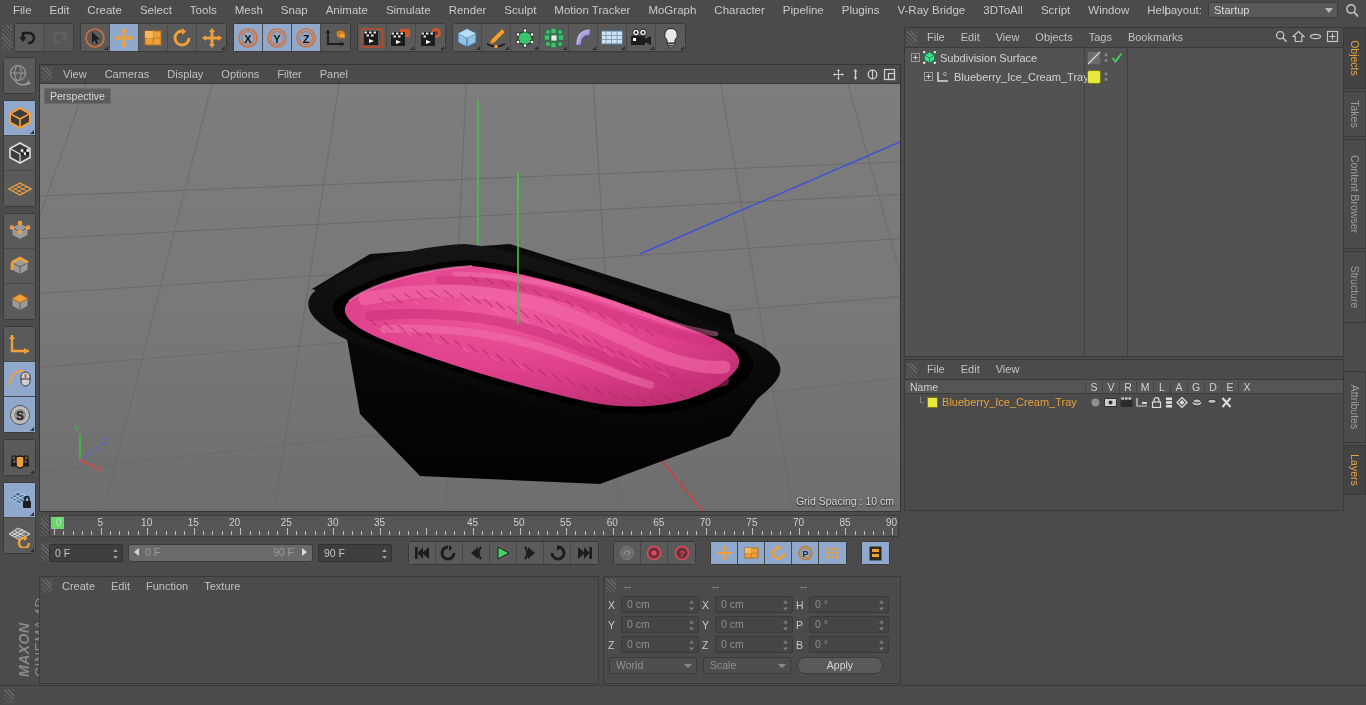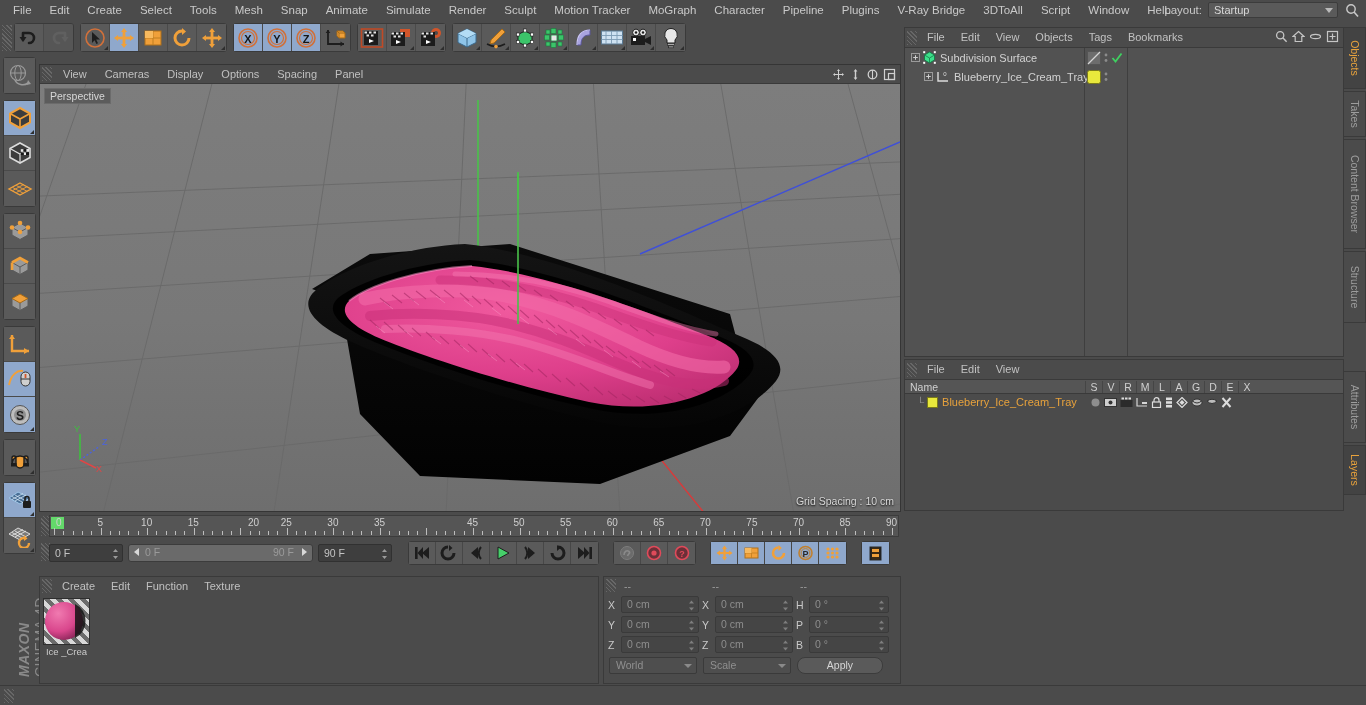--- a/index.html
+++ b/index.html
@@ -632,21 +632,21 @@
   </div>
 
   <div class="vpbox">
     <div class="vpmenu">
       <div class="grip" style="height:14px;"></div>
       <div id="vpmenuitems" style="display:flex;align-items:center;">
           <div class="mi">View</div>
           <div class="mi">Cameras</div>
           <div class="mi">Display</div>
           <div class="mi">Options</div>
-          <div class="mi">Spacing</div>
+          <div class="mi">Filter</div>
           <div class="mi">Panel</div>
         </div>
       <div class="vpnav">
         <div>
             <svg width="13" height="13" viewBox="0 0 13 13">
               <path d="M6.5 1 L8 3 H5 Z M6.5 12 L5 10 H8 Z M1 6.5 L3 5 V8 Z M12 6.5 L10 8 V5 Z" fill="#d0d0d0"></path>
               <path d="M6.5 3v7M3 6.5h7" stroke="#d0d0d0" stroke-width="1"></path>
             </svg>
           </div>
         <div>
@@ -807,21 +807,21 @@
           <div class="rt" style="left: 106.422px; height: 4px;"></div>
           <div class="rt" style="left: 115.733px; height: 4px;"></div>
           <div class="rt" style="left: 125.044px; height: 4px;"></div>
           <div class="rt" style="left: 134.356px; height: 4px;"></div>
           <div class="rk" style="left: 137.667px;">15</div>
           <div class="rt" style="left: 143.667px; height: 7px;"></div>
           <div class="rt" style="left: 152.978px; height: 4px;"></div>
           <div class="rt" style="left: 162.289px; height: 4px;"></div>
           <div class="rt" style="left: 171.6px; height: 4px;"></div>
           <div class="rt" style="left: 180.911px; height: 4px;"></div>
-          <div class="rk" style="left: 198px;">20</div>
+          <div class="rk" style="left: 179px;">20</div>
           <div class="rt" style="left: 190.222px; height: 7px;"></div>
           <div class="rt" style="left: 199.533px; height: 4px;"></div>
           <div class="rt" style="left: 208.844px; height: 4px;"></div>
           <div class="rt" style="left: 218.156px; height: 4px;"></div>
           <div class="rt" style="left: 227.467px; height: 4px;"></div>
           <div class="rk" style="left: 230.778px;">25</div>
           <div class="rt" style="left: 236.778px; height: 7px;"></div>
           <div class="rt" style="left: 246.089px; height: 4px;"></div>
           <div class="rt" style="left: 255.4px; height: 4px;"></div>
           <div class="rt" style="left: 264.711px; height: 4px;"></div>
@@ -1101,36 +1101,20 @@
     <div class="matmenu">
       <div class="grip" style="height:14px;"></div>
       <div id="matmenuitems" style="display:flex;">
           <div class="mi">Create</div>
           <div class="mi">Edit</div>
           <div class="mi">Function</div>
           <div class="mi">Texture</div>
         </div>
     </div>
     <div class="matarea" id="mat-list">
-        <div class="mat">
-          <div class="matthumb">
-            <svg width="45" height="45" viewBox="0 0 45 45">
-              <defs>
-                <radialGradient id="mg0" cx="0.35" cy="0.3" r="0.8">
-                  <stop offset="0" stop-color="#f07ab0"></stop>
-                  <stop offset="0.6" stop-color="#d9468c"></stop>
-                  <stop offset="1" stop-color="#7e2050"></stop>
-                </radialGradient>
-              </defs>
-              <circle cx="20" cy="22" r="19" fill="url(#mg0)"></circle>
-              <path d="M31 5 A19 19 0 0 1 31 39 Z" fill="#141414" opacity="0.85"></path>
-            </svg>
-          </div>
-          <div class="matname">Ice _Crea</div>
-        </div>
       </div>
   </div>
 
   <div class="coordbox">
     <div class="coordhdr">
       <div class="grip" style="height:13px;"></div>
       <div class="dash">--</div>
       <div class="dash">--</div>
       <div class="dash">--</div>
     </div>

